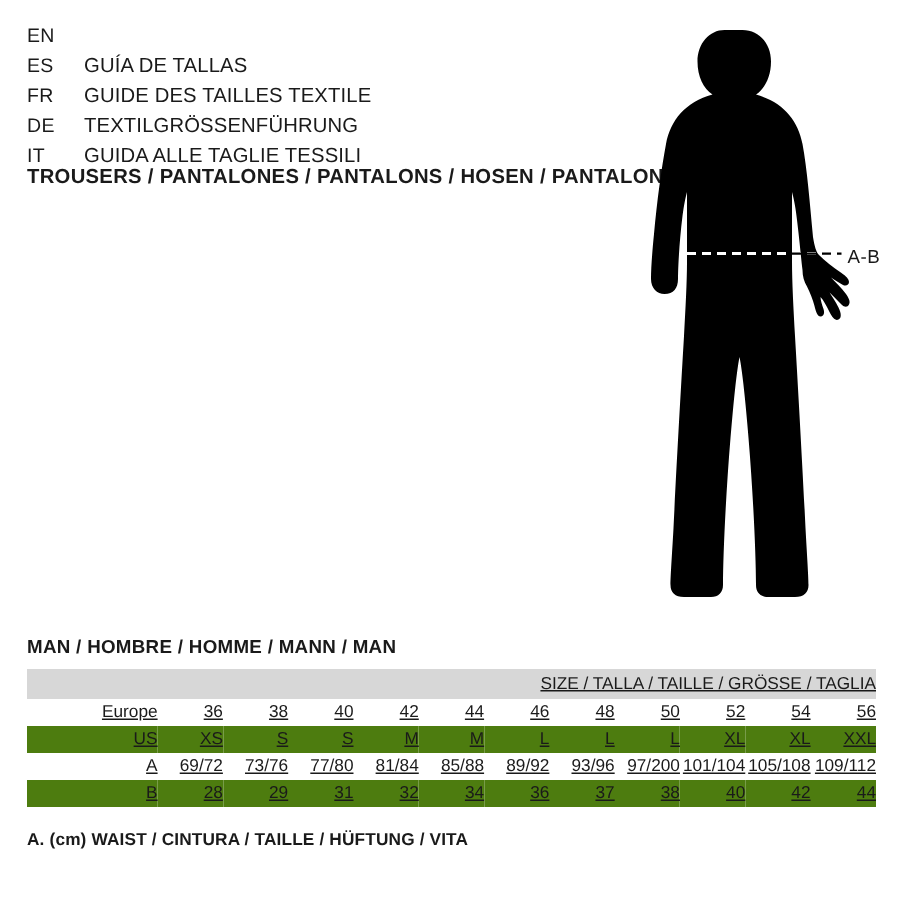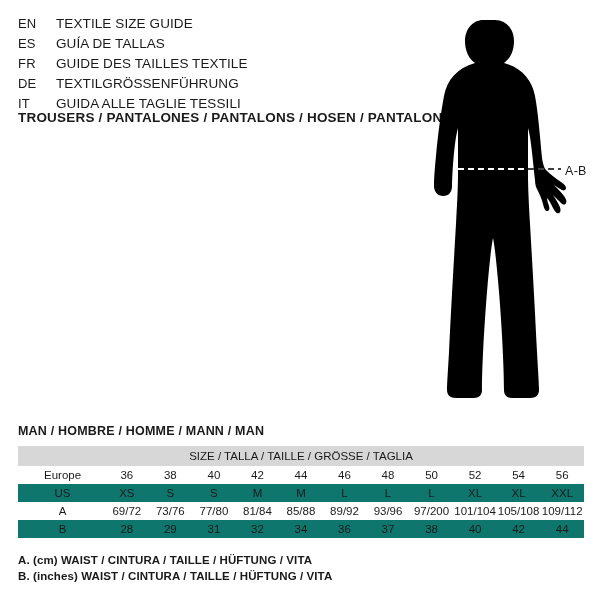--- a/index.html
+++ b/index.html
@@ -84,39 +84,40 @@
     letter-spacing: 0.2px;
     margin-bottom: 8px;
   }
   table.size-table {
     border-collapse: collapse;
     width: 566px;
     font-size: 11.5px;
   }
   table.size-table td {
     padding: 3px 0 3px 0;
-    text-align: center;
+    text-align: right;
     white-space: nowrap;
+    text-decoration: underline;
   }
   table.size-table tr.header-row {
     background: #d7d7d7;
     font-size: 11.5px;
   }
   table.size-table tr.header-row td {
     padding: 4px 0 4px 0;
   }
   table.size-table td.label-col {
     width: 84px;
     padding-left: 2px;
   }
   table.size-table td.val {
     width: 43px;
   }
   table.size-table tr.alt {
-    background: #0f766e;
+    background: #4d7c0f;
   }
 
   .footnotes {
     position: absolute;
     left: 18px;
     top: 552px;
     font-size: 11.5px;
     line-height: 16px;
   }
   .footnotes div {
@@ -125,21 +126,20 @@
   }
 </style>
 </head>
 <body>
 
 <div class="page">
 
   <div class="lang-block">
     <div class="lang-row">
       <span class="lang-code">EN</span>
-      <span class="lang-text">TEXTILE SIZE GUIDE</span>
     </div>
     <div class="lang-row">
       <span class="lang-code">ES</span>
       <span class="lang-text">GUÍA DE TALLAS</span>
     </div>
     <div class="lang-row">
       <span class="lang-code">FR</span>
       <span class="lang-text">GUIDE DES TAILLES TEXTILE</span>
     </div>
     <div class="lang-row">
@@ -283,16 +283,15 @@
           <td class="val">40</td>
           <td class="val">42</td>
           <td class="val">44</td>
         </tr>
       </tbody>
     </table>
   </div>
 
   <div class="footnotes">
     <div>A. (cm) WAIST / CINTURA / TAILLE / HÜFTUNG / VITA</div>
-    <div>B. (inches) WAIST / CINTURA / TAILLE / HÜFTUNG / VITA</div>
   </div>
 
 </div>
 
 </body></html>

